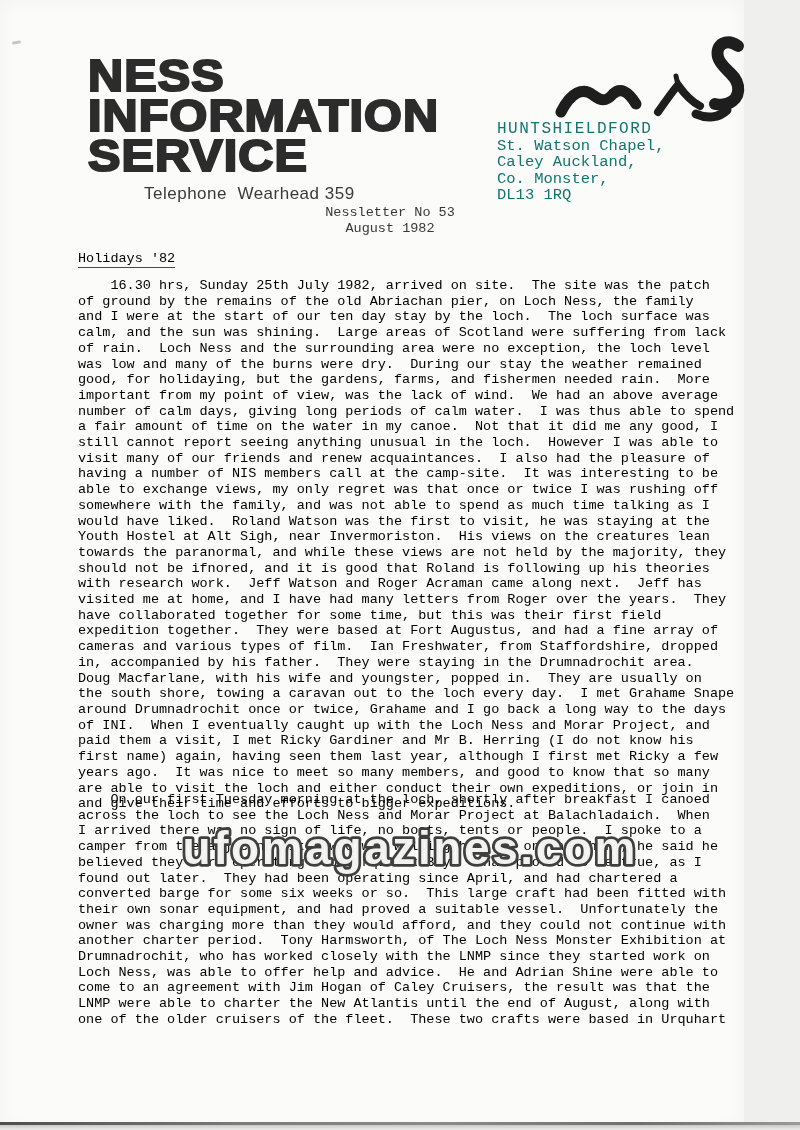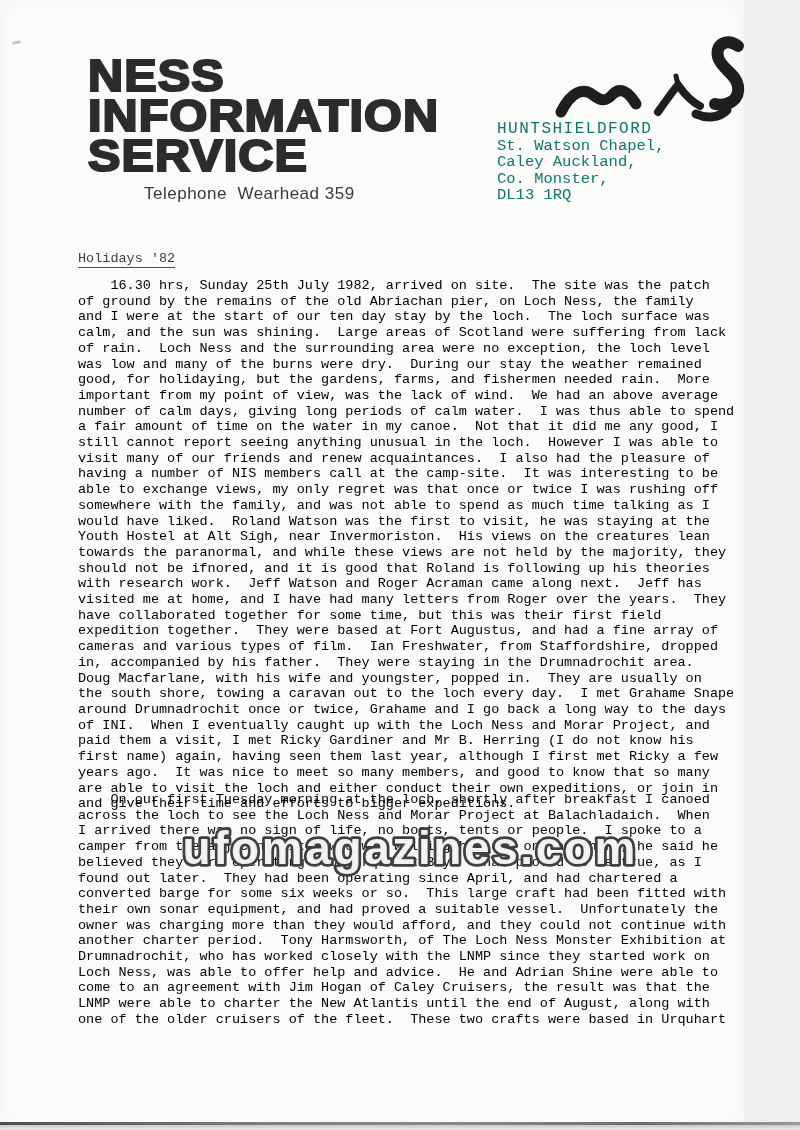--- a/index.html
+++ b/index.html
@@ -47,21 +47,21 @@
   .issue{
     position:absolute;left:300px;top:205px;width:180px;
     text-align:center;
     font-family:"Liberation Mono","DejaVu Sans Mono",monospace;
     font-size:13.5px;line-height:15.5px;color:#383838;
   }
   
   .heading{
     position:absolute;left:78px;top:251px;
     font-family:"Liberation Mono","DejaVu Sans Mono",monospace;
-    font-size:13.5px;color:#404040;
+    font-size:13.5px;color:#000000;
     border-bottom:1.6px solid #4a4a4a;
     padding-bottom:1px;
     text-align:center;
   }
   pre.para{
     position:absolute;left:78px;margin:0;
     font-family:"Liberation Mono","DejaVu Sans Mono",monospace;
     font-size:13.5px;line-height:15.7px;color:#000000;
     white-space:pre;
   }
@@ -109,20 +109,24 @@
   </svg>
 
   <div class="contact">
     <div class="name">HUNTSHIELDFORD</div>
     <div>St. Watson Chapel,</div>
     <div>Caley Auckland,</div>
     <div>Co. Monster,</div>
     <div>DL13 1RQ</div>
   </div>
 
+  <div class="issue">
+    <div>Nessletter No 53</div>
+    <div>August 1982</div>
+  </div>
 
   <div class="heading">Holidays '82</div>
 
   <pre class="para para-1">    16.30 hrs, Sunday 25th July 1982, arrived on site.  The site was the patch
 of ground by the remains of the old Abriachan pier, on Loch Ness, the family
 and I were at the start of our ten day stay by the loch.  The loch surface was
 calm, and the sun was shining.  Large areas of Scotland were suffering from lack
 of rain.  Loch Ness and the surrounding area were no exception, the loch level
 was low and many of the burns were dry.  During our stay the weather remained
 good, for holidaying, but the gardens, farms, and fishermen needed rain.  More

